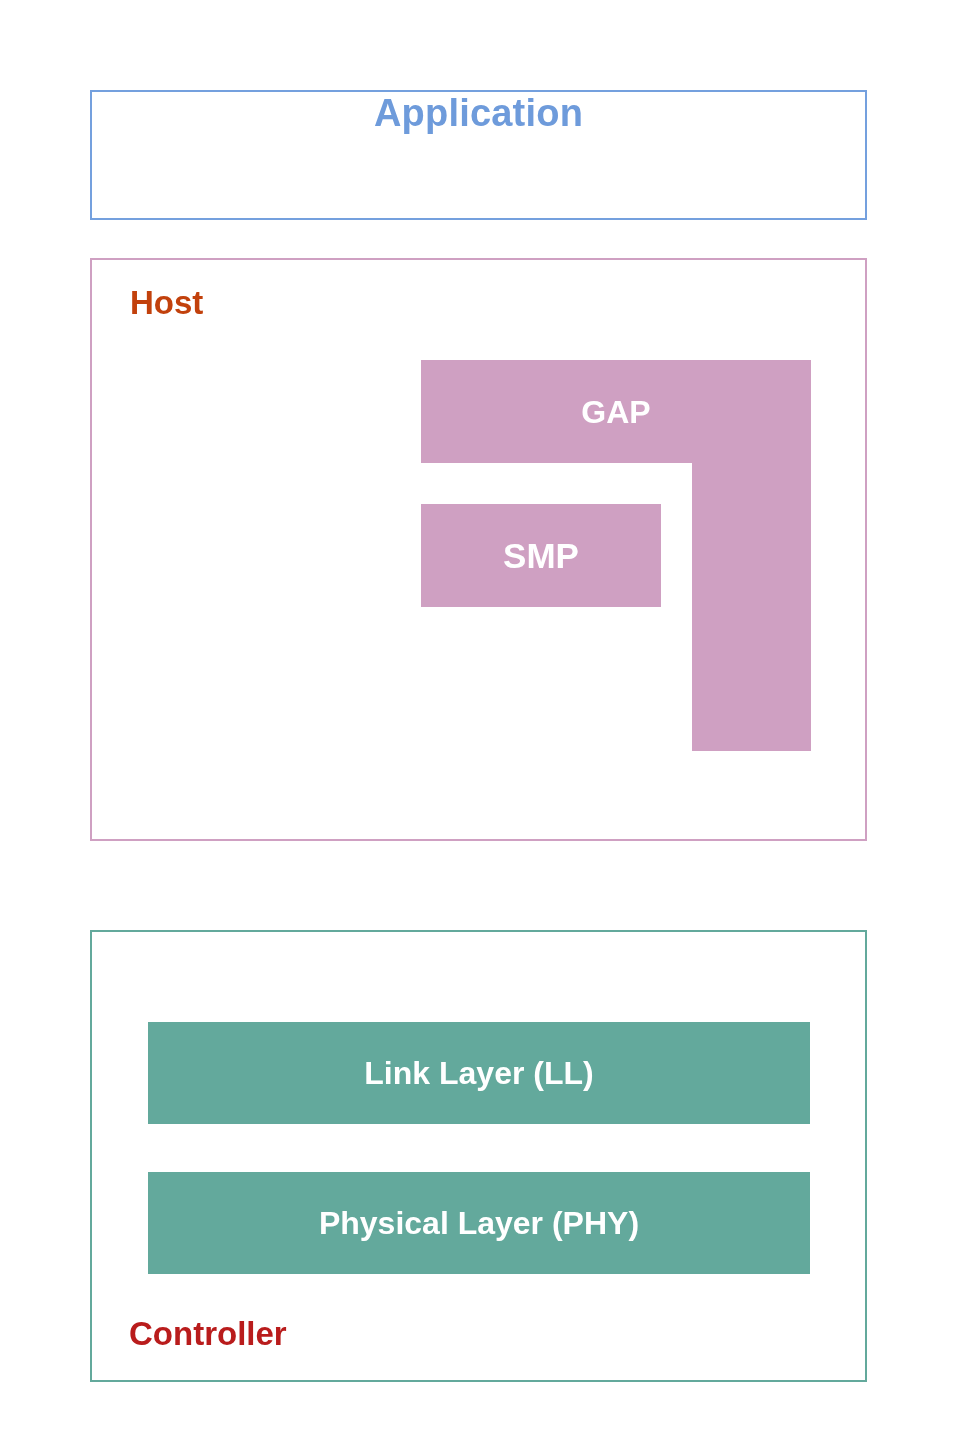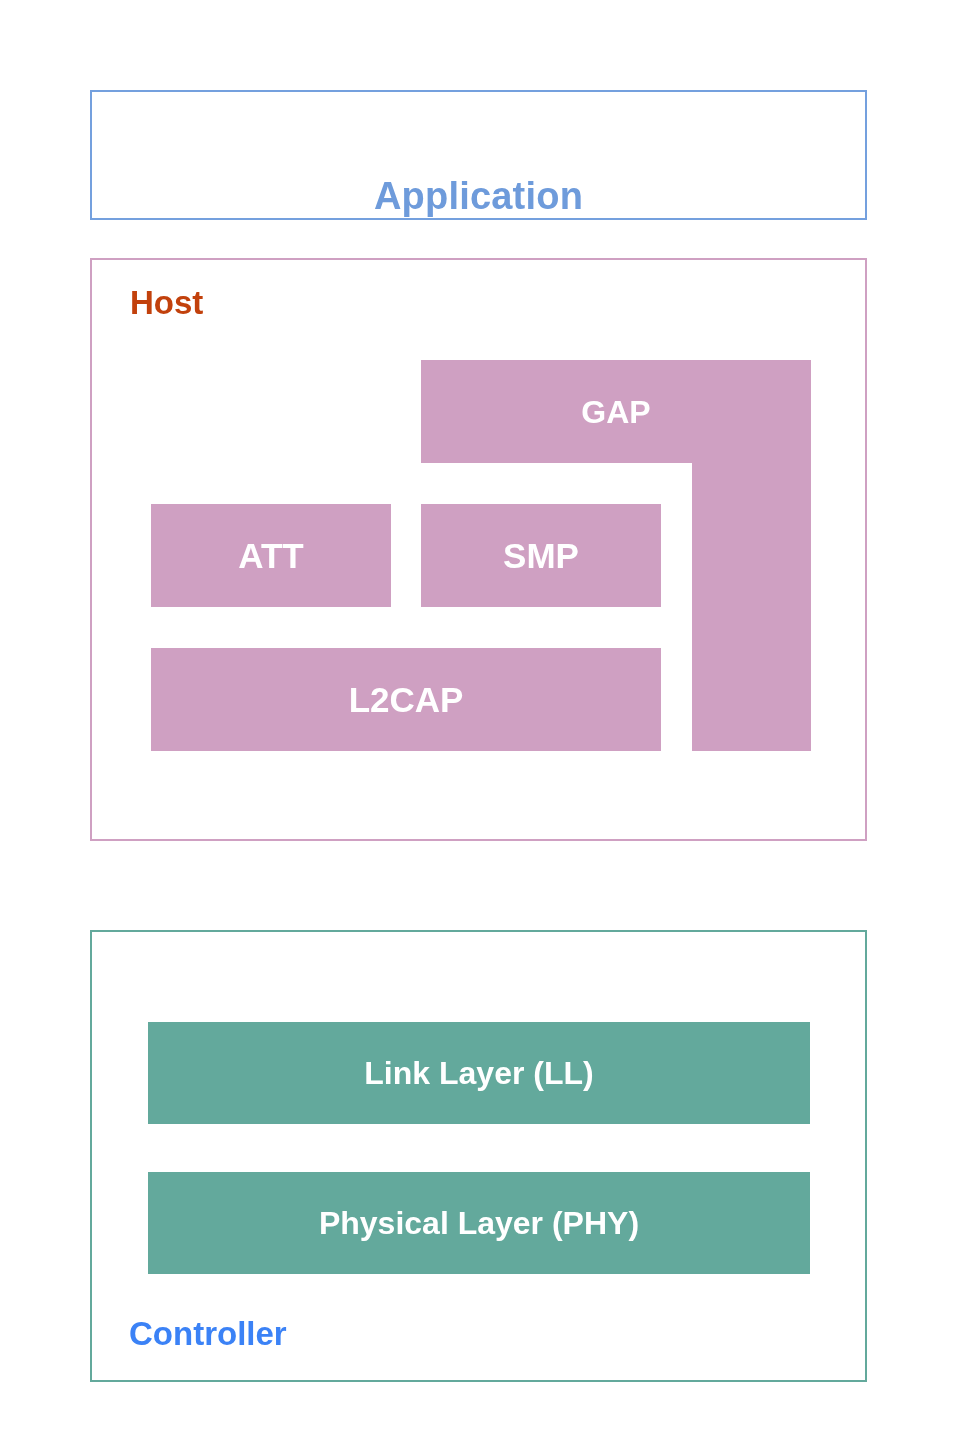--- a/index.html
+++ b/index.html
@@ -29,21 +29,21 @@
     background: transparent;
   }
 
   .app-box {
     left: 90px;
     top: 90px;
     width: 777px;
     height: 130px;
     border: 2px solid #74a0de;
     display: flex;
-    align-items: flex-end;
+    align-items: flex-start;
     justify-content: center;
   }
 
   .app-label {
     font-size: 38px;
     font-weight: bold;
     color: #6e9bdb;
     letter-spacing: 0.2px;
   }
 
@@ -74,21 +74,21 @@
 
   .host-title {
     left: 130px;
     top: 286px;
     color: #c2410c;
   }
 
   .controller-title {
     left: 129px;
     top: 1317px;
-    color: #3b82f6;
+    color: #b91c1c;
   }
 
   
   .block {
     position: absolute;
     box-sizing: border-box;
     display: flex;
     align-items: center;
     justify-content: center;
     color: #ffffff;
@@ -219,25 +219,23 @@
   <div class="outer-box host-box"></div>
   <div class="section-title host-title">Host</div>
 
 
   <div class="gap-wrap">
     <div class="gap-top"></div>
     <div class="gap-col"></div>
     <div class="gap-label">GAP</div>
   </div>
 
-  <div class="block host-block blk-att">ATT</div>
 
   <div class="block host-block blk-smp">SMP</div>
 
-  <div class="block host-block blk-l2cap">L2CAP</div>
 
   <div class="outer-box controller-box"></div>
   <div class="section-title controller-title">Controller</div>
 
   <div class="block ctrl-block blk-phy">Physical Layer (PHY)</div>
 
   <div class="block ctrl-block blk-ll">Link Layer (LL)</div>
 
 
 </div>

